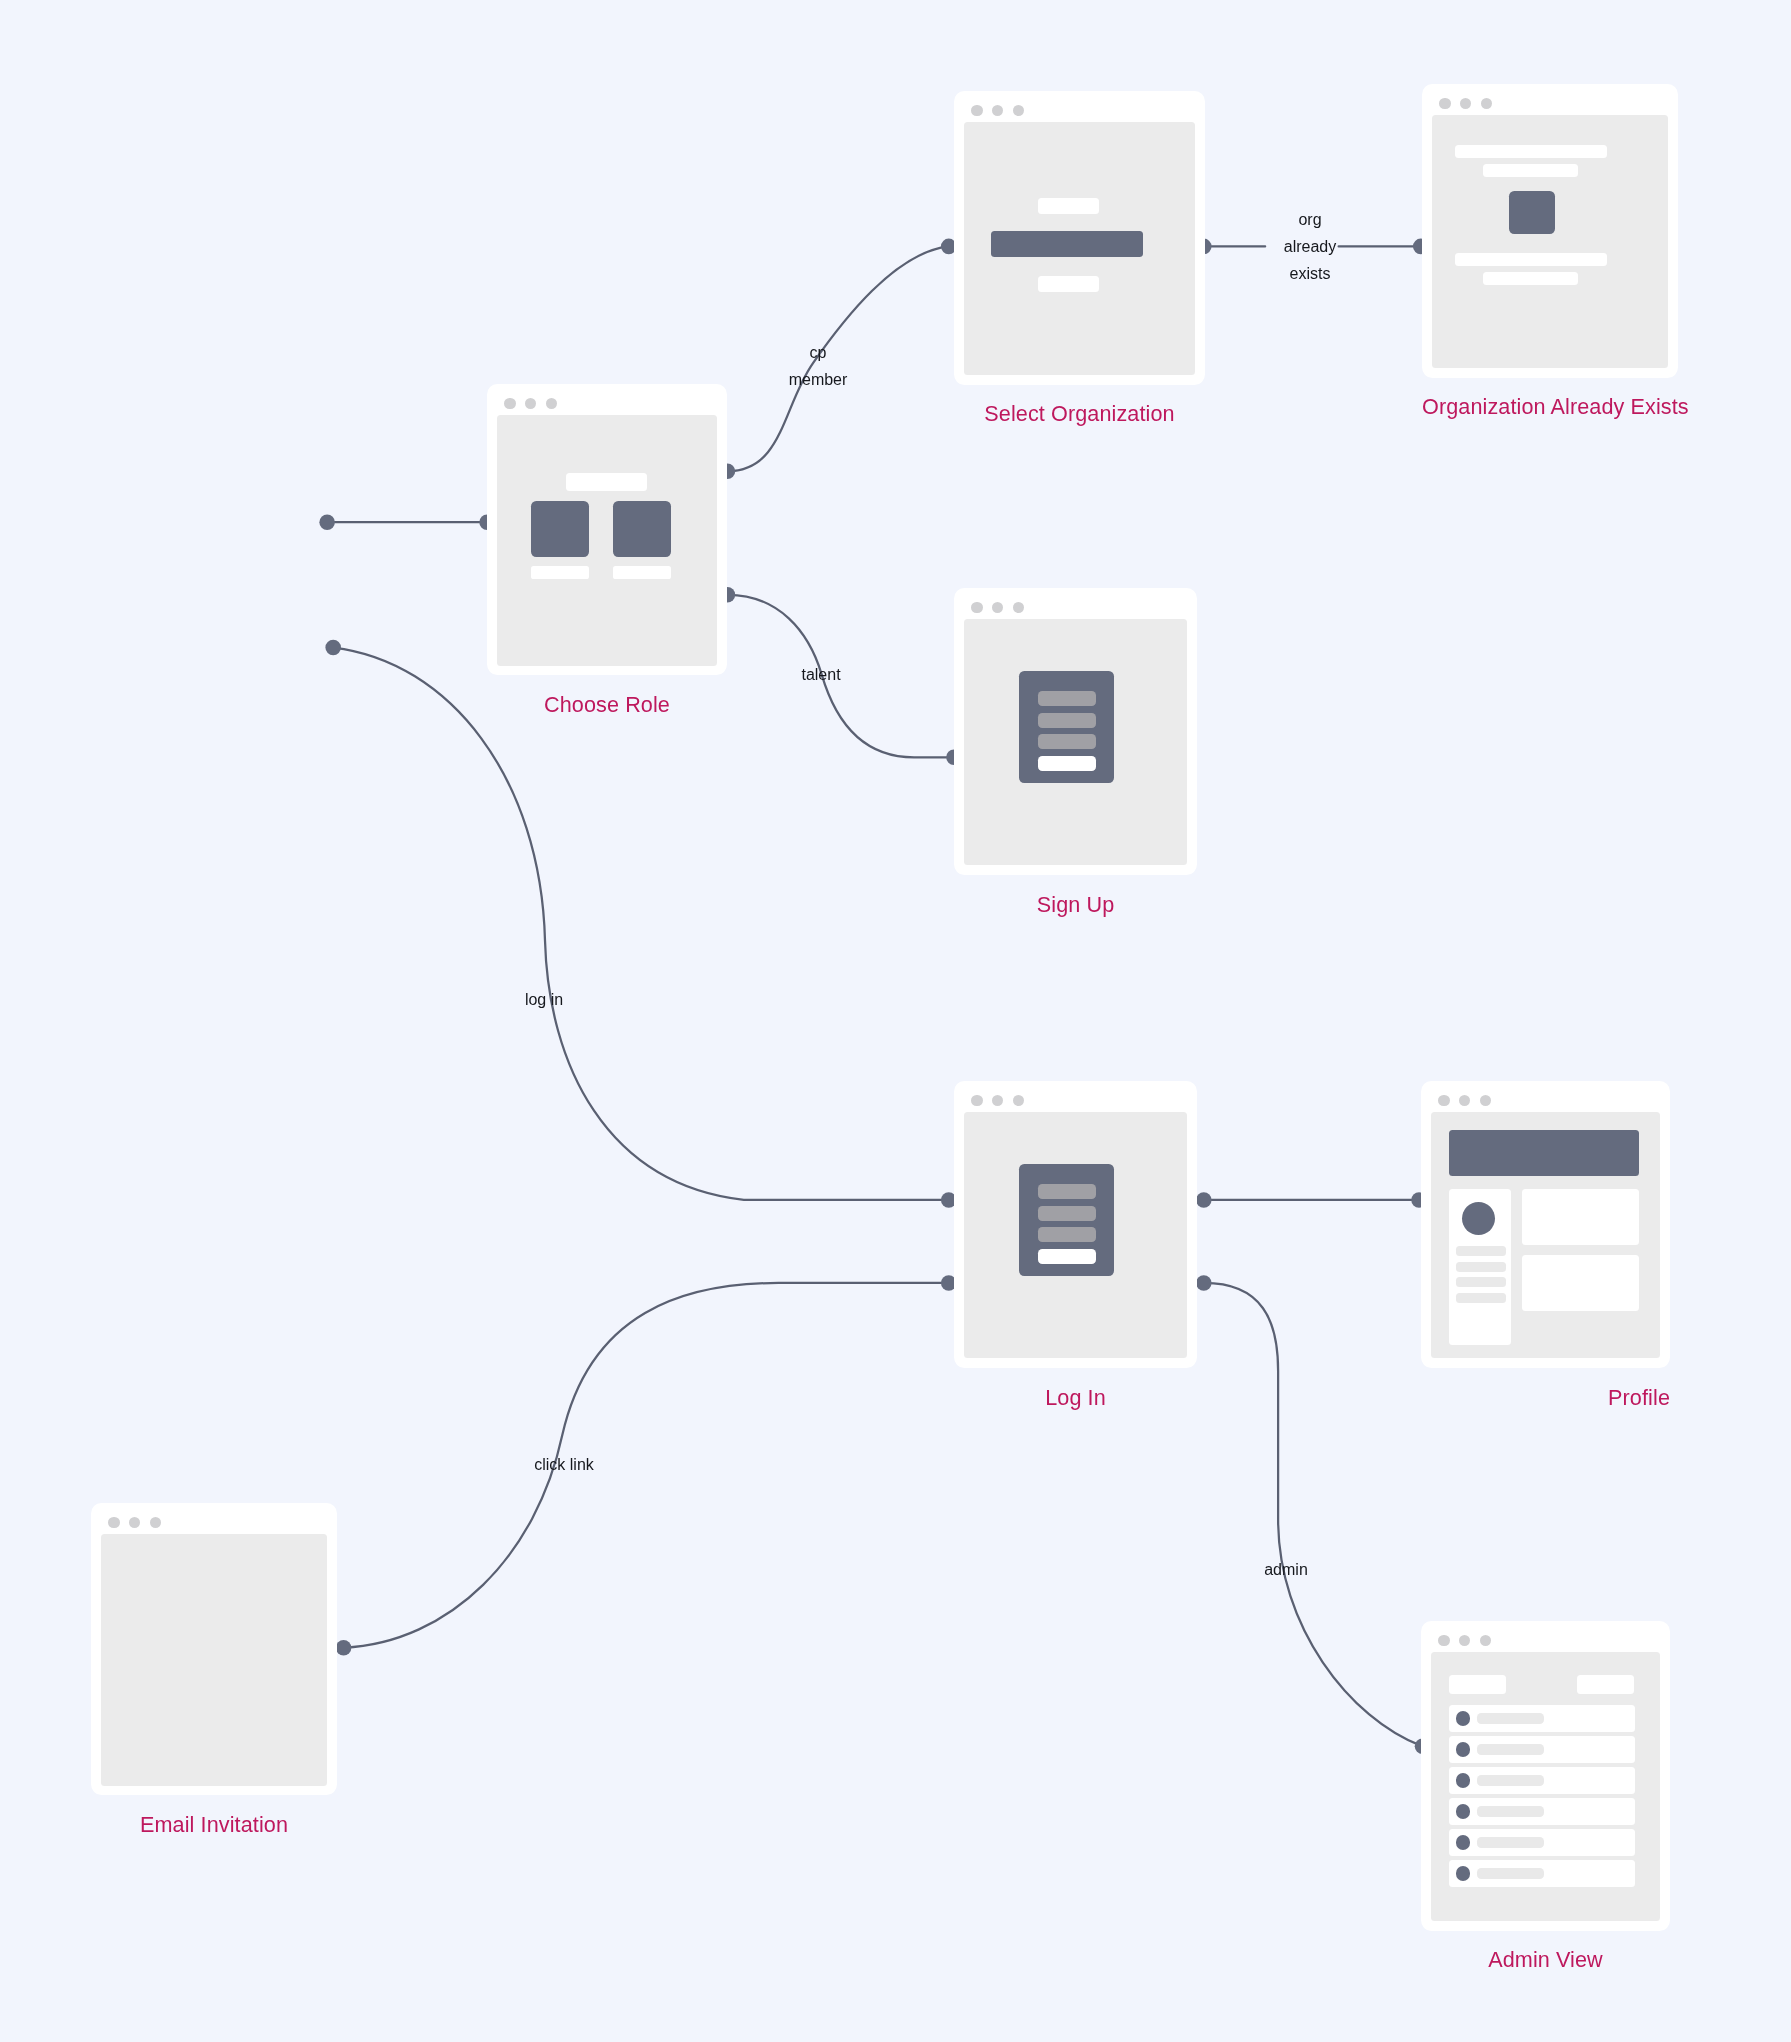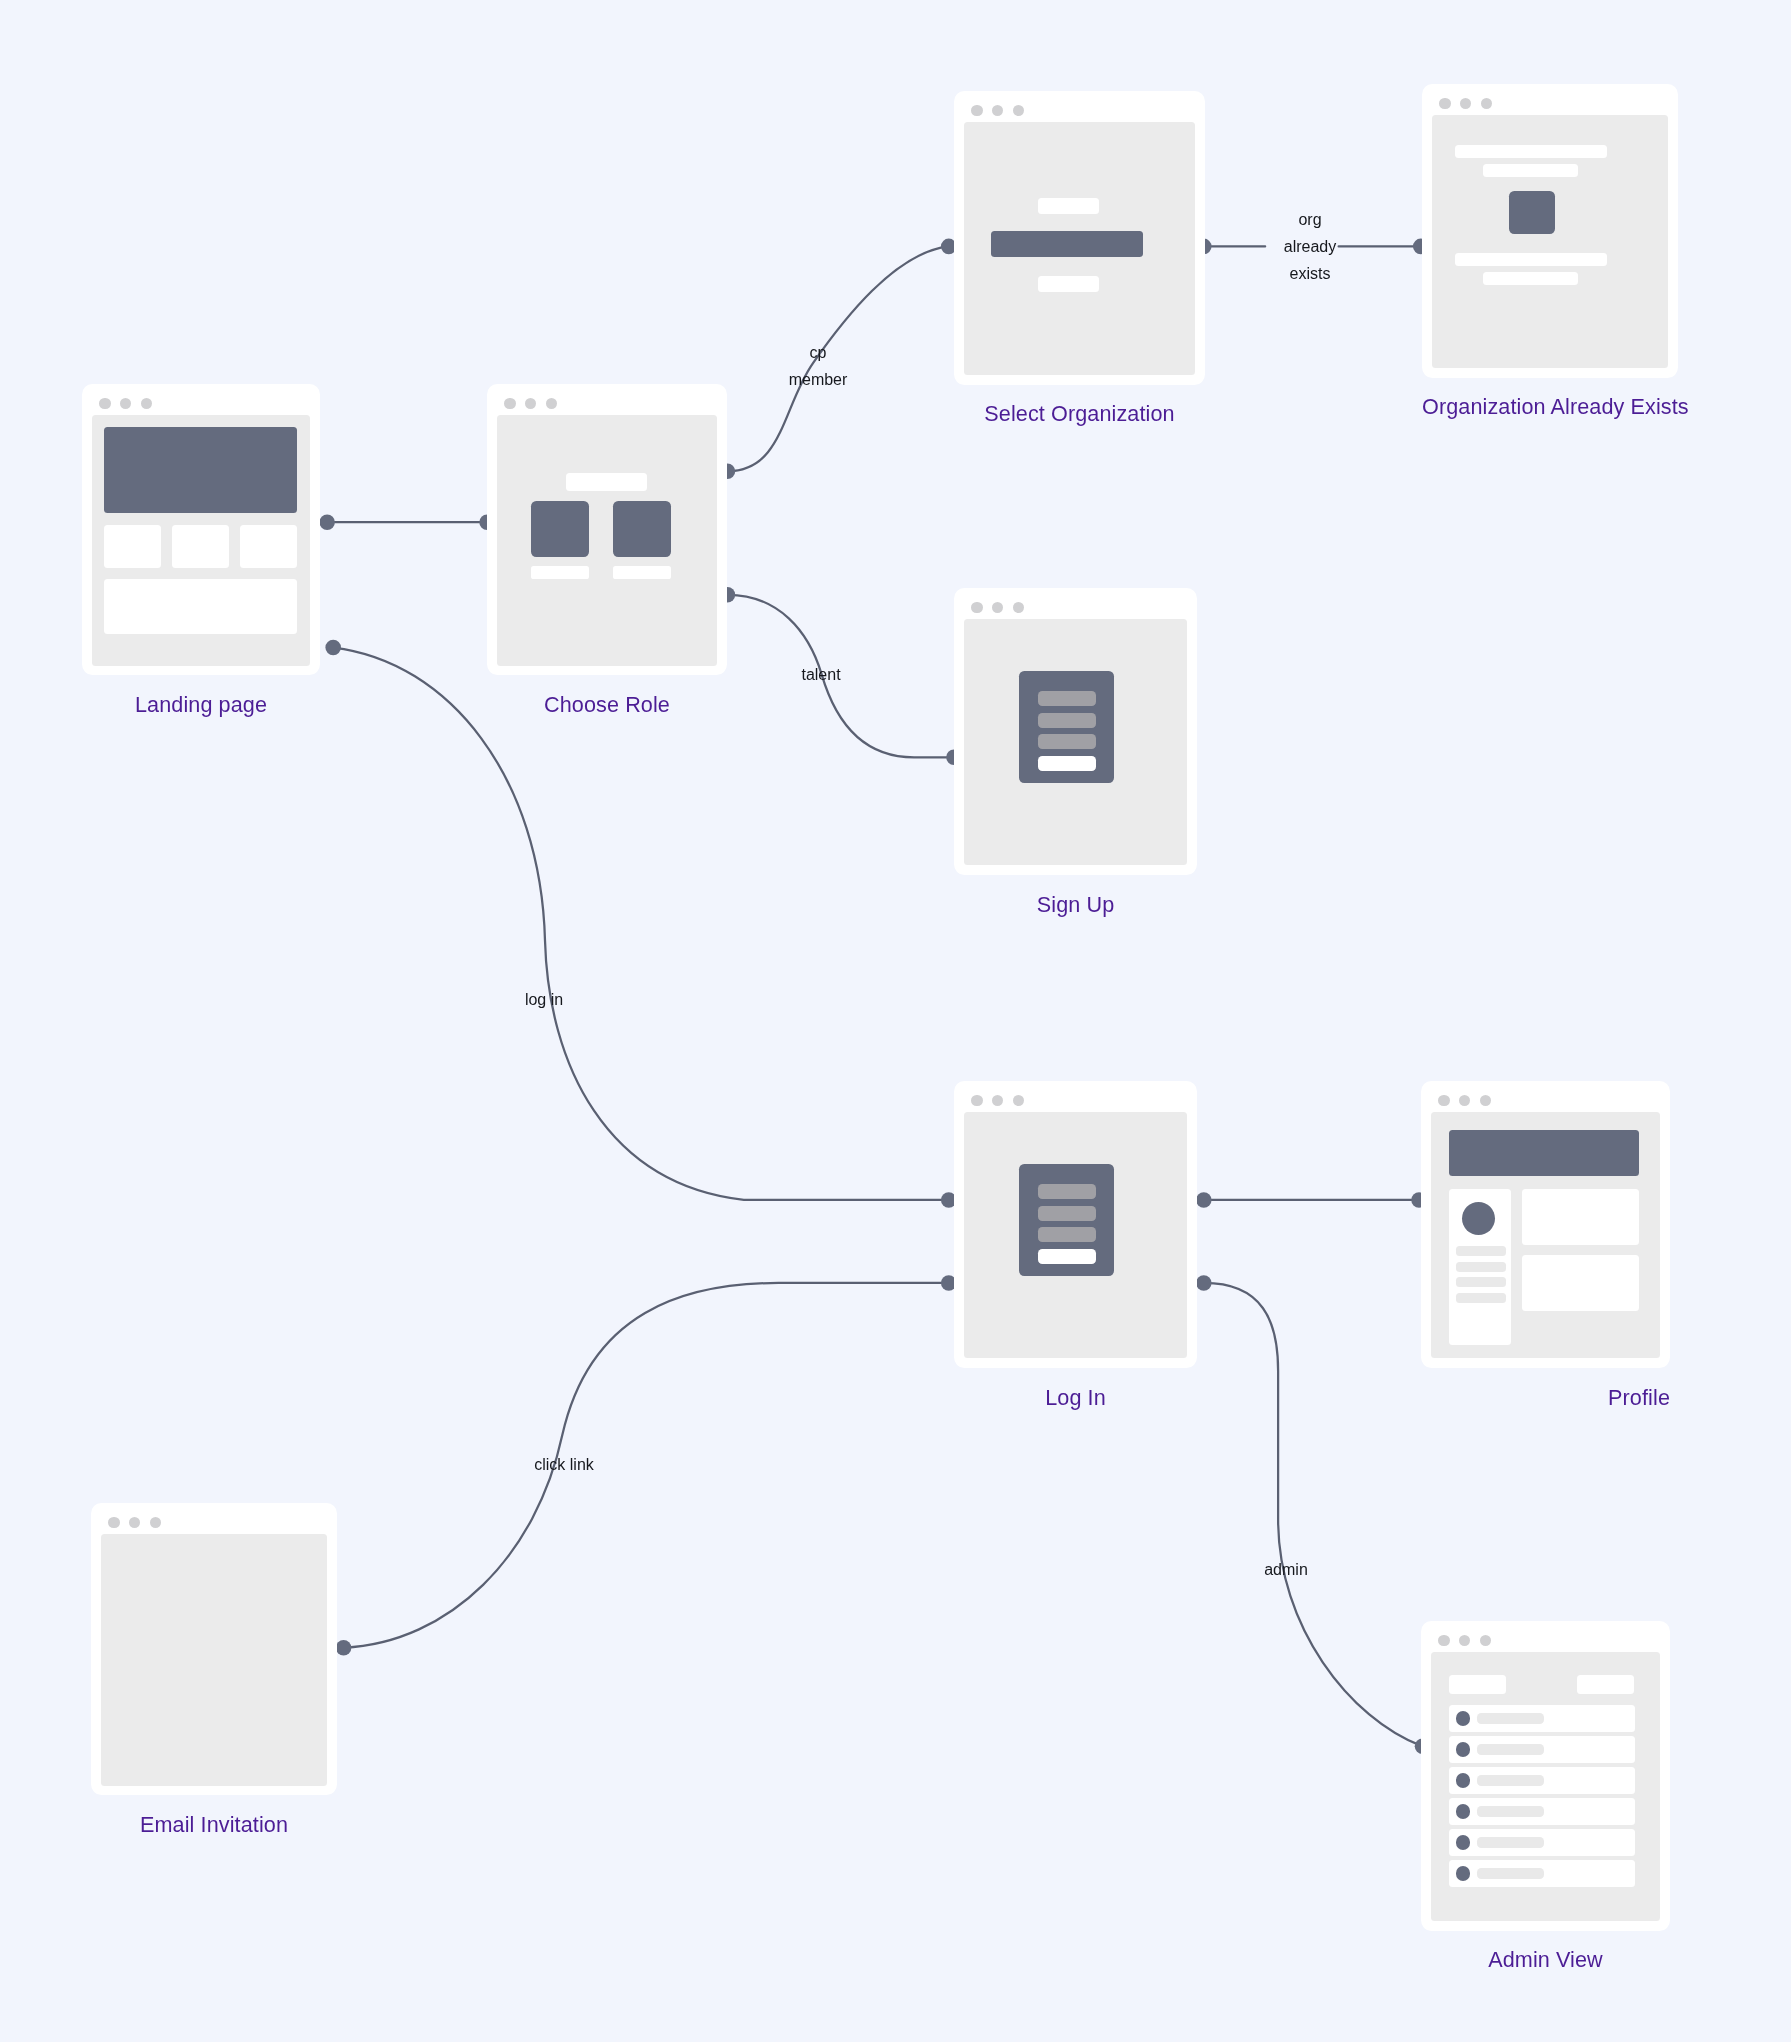--- a/index.html
+++ b/index.html
@@ -55,21 +55,21 @@
     border-radius: 3.5px;
     position: relative;
     width: 100%;
     box-sizing: border-box;
   }
   .caption {
     position: absolute;
     left: 0;
     width: 100%;
     text-align: center;
-    color: #4c1d95;
+    color: #be185d;
     font-size: 21.6px;
     letter-spacing: 0.1px;
     white-space: nowrap;
   }
   
   .blk { position: absolute; }
   .dark   { background: #646b7e; }
   .white  { background: #ffffff; }
   .grey   { background: #e9e9e9; }
   .midgrey{ background: #a0a0a5; }
@@ -138,37 +138,20 @@
   <div class="edge-label" style="left:818px; top:346px;margin-top:20px;">cp
 member</div>
   <div class="edge-label" style="left:1310px; top:246px;">org
 already
 exists</div>
   <div class="edge-label" style="left:821px; top:674px;">talent</div>
   <div class="edge-label" style="left:544px; top:999px;">log in</div>
   <div class="edge-label" style="left:564px; top:1441px;margin-top:23px;">click link</div>
   <div class="edge-label" style="left:1286px; top:1569px;">admin</div>
 
-  <div class="node" style="left:82px; top:384px; width:238px;">
-    <div class="frame" style="height:291px;">
-      <div class="titlebar">
-        <span class="dot"></span>
-        <span class="dot"></span>
-        <span class="dot"></span>
-      </div>
-      <div class="screen" style="height:251px;">
-        <div class="blk dark r4" style="left:12px; top:12px; width:193px; height:86px;"></div>
-        <div class="blk white r4" style="left:12px; top:110px; width:57px; height:43px;"></div>
-        <div class="blk white r4" style="left:80px; top:110px; width:57px; height:43px;"></div>
-        <div class="blk white r4" style="left:148px; top:110px; width:57px; height:43px;"></div>
-        <div class="blk white r4" style="left:12px; top:164px; width:193px; height:55px;"></div>
-      </div>
-    </div>
-    <div class="caption" style="top:308px;">Landing page</div>
-  </div>
 
   <div class="node" style="left:487px; top:384px; width:240px;">
     <div class="frame" style="height:291px;">
       <div class="titlebar">
         <span class="dot"></span>
         <span class="dot"></span>
         <span class="dot"></span>
       </div>
       <div class="screen" style="height:251px;">
         <div class="blk white r4" style="left:69px; top:58px; width:81px; height:18px;"></div>

